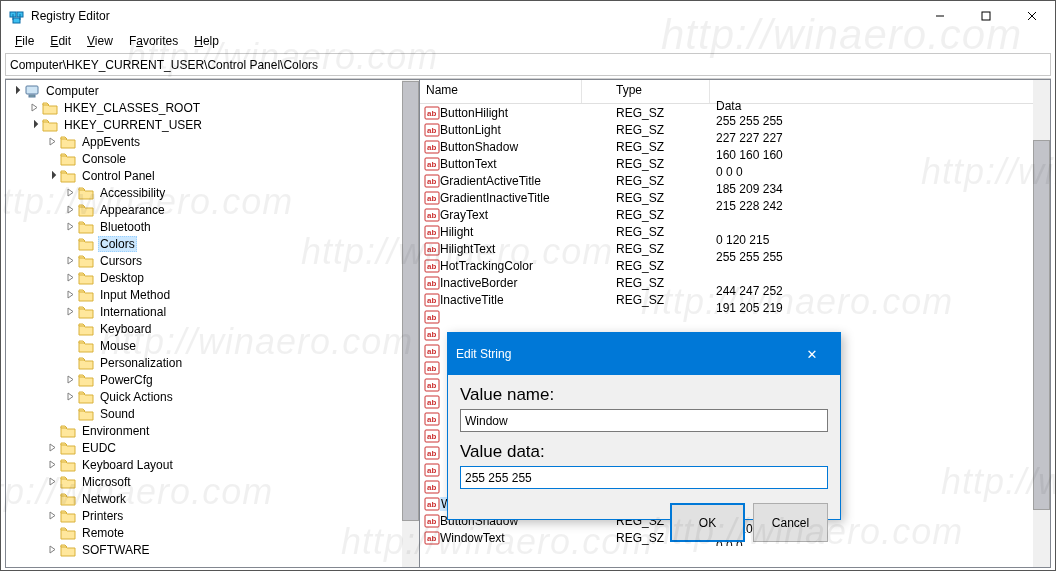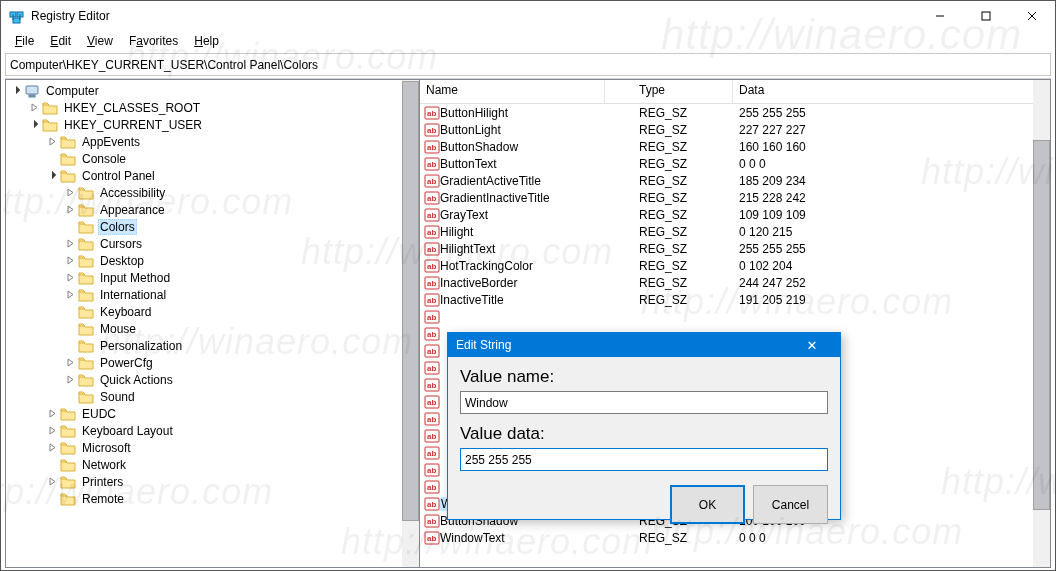--- a/index.html
+++ b/index.html
@@ -20,33 +20,33 @@
 .tree-row .exp { width: 12px; height: 12px; display: inline-flex; align-items: center; justify-content:center; color:#666; font-size:10px; margin-right: 2px;}
 .tree-row .spacer { display:inline-block; }
 .folder-icon { width:16px; height:14px; margin-right: 4px; display:inline-block; }
 .folder-icon svg { display:block; }
 .computer-icon { width:16px; height:14px; margin-right:4px; display:inline-flex; align-items:center; justify-content:center;}
 .tree-row .label { font-size:12px; padding: 0 2px; }
 .tree-row.selected .label { background:#cce8ff; border: 1px dotted #99d1ff; padding: 0 1px; }
 .list-pane { flex:1; border:1px solid #828790; border-left:none; position:relative; background:#fff; overflow:hidden;}
 .list-header { display:flex; height: 24px; border-bottom: 1px solid #e0e0e0; }
 .list-header div { padding: 3px 6px; font-size:12px; border-right: 1px solid #e5e5e5; }
-.col-name { width: 185px; }
+.col-name { width: 162px; }
 .col-type { width: 100px; margin-left: 28px; }
-.col-data { flex:1; }
+.col-data { flex:1;margin-top:16px; }
 .list-body { overflow:hidden; }
 .list-row { display:flex; height: 17px; align-items:center; }
 .list-row .col-name { display:flex; align-items:center; padding-left:4px; }
 .list-row .col-type, .list-row .col-data { padding: 0 6px; }
 .str-icon { width:16px; height:14px; display:inline-block; }
 .list-row.selected .nm { background:#cce8ff; padding: 0 1px; }
 .scrollbar { position:absolute; right:0; top:0; bottom:0; width:17px; background:#f0f0f0; }
 .scrollbar .thumb { position:absolute; left:0; right:0; background:#c2c3c9; border:1px solid #a0a0a0;}
 .dialog { position:absolute; left:446px; top:331px; width:394px; height:188px; background:#f0f0f0; box-shadow: 3px 3px 10px rgba(0,0,0,0.25); border:1px solid #0078d7; z-index:100;}
-.dialog-title { height:24px; background:#0078d7; color:#fff; display:flex; align-items:center; padding: 0 8px; font-size:12px; }
+.dialog-title { height:42px; background:#0078d7; color:#fff; display:flex; align-items:center; padding: 0 8px; font-size:12px; }
 .dialog-title .close { margin-left:auto; width:40px; text-align:center; font-size:13px; font-family: Arial; }
 .dialog-body { padding: 10px 12px 8px 12px; }
 .dlg-label { font-size:17px; margin-bottom:4px; }
 .dlg-input { width:100%; height:23px; border:1px solid #7a7a7a; background:#fff; padding: 2px 4px; font-size:12px; margin-bottom:10px; }
 .dlg-input.focus { border:1px solid #0078d7; }
 .dlg-buttons { display:flex; justify-content:flex-end; gap:8px; margin-top:4px;}
 .dlg-buttons button { width:75px; height:39px; font-size:12px; background:#e1e1e1; border:1px solid #adadad; }
 .dlg-buttons button.default { border:2px solid #0078d7; background:#e1e1e1; }
 .watermark { position:absolute; color: rgba(0,0,0,0.06); font-size: 36px; font-style: italic; font-weight:300; pointer-events:none; z-index:200; white-space:nowrap; letter-spacing:1px;}
 </style>
@@ -209,20 +209,35 @@
             </svg>
           </span>
           <span class="folder-icon">
             <svg width="16" height="14" viewBox="0 0 16 14">
               <path d="M1 3 L5 3 L7 5 L15 5 L15 13 L1 13 Z" fill="#ffe79c" stroke="#d9b13b"></path>
               <path d="M1 3 L1 2 L5 2 L7 4 L1 4 Z" fill="#ffe79c" stroke="#d9b13b"></path>
             </svg>
           </span>
           <span class="label">Appearance</span>
         </div>
+        <div class="tree-row">
+          <span class="spacer" style="width: 54px;"></span>
+          <span class="exp">
+            <svg width="9" height="9">
+              <path d="M2 1 L7 4.5 L2 8 Z" fill="none" stroke="#808080"></path>
+            </svg>
+          </span>
+          <span class="folder-icon">
+            <svg width="16" height="14" viewBox="0 0 16 14">
+              <path d="M1 3 L5 3 L7 5 L15 5 L15 13 L1 13 Z" fill="#ffe79c" stroke="#d9b13b"></path>
+              <path d="M1 3 L1 2 L5 2 L7 4 L1 4 Z" fill="#ffe79c" stroke="#d9b13b"></path>
+            </svg>
+          </span>
+          <span class="label">Bluetooth</span>
+        </div>
         <div class="tree-row selected">
           <span class="spacer" style="width: 54px;"></span>
           <span class="exp"></span>
           <span class="folder-icon">
             <svg width="16" height="14" viewBox="0 0 16 14">
               <path d="M1 3 L5 3 L7 5 L15 5 L15 13 L1 13 Z" fill="#ffe79c" stroke="#d9b13b"></path>
               <path d="M1 3 L1 2 L5 2 L7 4 L1 4 Z" fill="#ffe79c" stroke="#d9b13b"></path>
             </svg>
           </span>
           <span class="label">Colors</span>
@@ -356,20 +371,31 @@
           <span class="folder-icon">
             <svg width="16" height="14" viewBox="0 0 16 14">
               <path d="M1 3 L5 3 L7 5 L15 5 L15 13 L1 13 Z" fill="#ffe79c" stroke="#d9b13b"></path>
               <path d="M1 3 L1 2 L5 2 L7 4 L1 4 Z" fill="#ffe79c" stroke="#d9b13b"></path>
             </svg>
           </span>
           <span class="label">Sound</span>
         </div>
         <div class="tree-row">
           <span class="spacer" style="width: 36px;"></span>
+          <span class="exp"></span>
+          <span class="folder-icon">
+            <svg width="16" height="14" viewBox="0 0 16 14">
+              <path d="M1 3 L5 3 L7 5 L15 5 L15 13 L1 13 Z" fill="#ffe79c" stroke="#d9b13b"></path>
+              <path d="M1 3 L1 2 L5 2 L7 4 L1 4 Z" fill="#ffe79c" stroke="#d9b13b"></path>
+            </svg>
+          </span>
+          <span class="label">Environment</span>
+        </div>
+        <div class="tree-row">
+          <span class="spacer" style="width: 36px;"></span>
           <span class="exp">
             <svg width="9" height="9">
               <path d="M2 1 L7 4.5 L2 8 Z" fill="none" stroke="#808080"></path>
             </svg>
           </span>
           <span class="folder-icon">
             <svg width="16" height="14" viewBox="0 0 16 14">
               <path d="M1 3 L5 3 L7 5 L15 5 L15 13 L1 13 Z" fill="#ffe79c" stroke="#d9b13b"></path>
               <path d="M1 3 L1 2 L5 2 L7 4 L1 4 Z" fill="#ffe79c" stroke="#d9b13b"></path>
             </svg>
@@ -435,20 +461,35 @@
         <div class="tree-row">
           <span class="spacer" style="width: 36px;"></span>
           <span class="exp"></span>
           <span class="folder-icon">
             <svg width="16" height="14" viewBox="0 0 16 14">
               <path d="M1 3 L5 3 L7 5 L15 5 L15 13 L1 13 Z" fill="#ffe79c" stroke="#d9b13b"></path>
               <path d="M1 3 L1 2 L5 2 L7 4 L1 4 Z" fill="#ffe79c" stroke="#d9b13b"></path>
             </svg>
           </span>
           <span class="label">Remote</span>
+        </div>
+        <div class="tree-row">
+          <span class="spacer" style="width: 36px;"></span>
+          <span class="exp">
+            <svg width="9" height="9">
+              <path d="M2 1 L7 4.5 L2 8 Z" fill="none" stroke="#808080"></path>
+            </svg>
+          </span>
+          <span class="folder-icon">
+            <svg width="16" height="14" viewBox="0 0 16 14">
+              <path d="M1 3 L5 3 L7 5 L15 5 L15 13 L1 13 Z" fill="#ffe79c" stroke="#d9b13b"></path>
+              <path d="M1 3 L1 2 L5 2 L7 4 L1 4 Z" fill="#ffe79c" stroke="#d9b13b"></path>
+            </svg>
+          </span>
+          <span class="label">SOFTWARE</span>
         </div>
       </div>
     <div class="scrollbar">
         <div class="thumb" style="top:1px;height:440px;"></div>
       </div>
   </div>
 
   <div class="list-pane">
     <div class="list-header">
       <div class="col-name">Name</div>
@@ -524,21 +565,20 @@
         </div>
         <div class="list-row">
           <div class="col-name">
             <span class="str-icon"><svg width="16" height="14" viewBox="0 0 16 14">
                 <rect x="1" y="1" width="14" height="12" rx="1" fill="#fff" stroke="#c33"></rect>
                 <text x="3" y="10" font-size="8" fill="#c33" font-weight="bold">ab</text>
               </svg></span>
             <span class="nm">GrayText</span>
           </div>
           <div class="col-type">REG_SZ</div>
-          <div class="col-data">109 109 109</div>
         </div>
         <div class="list-row">
           <div class="col-name">
             <span class="str-icon"><svg width="16" height="14" viewBox="0 0 16 14">
                 <rect x="1" y="1" width="14" height="12" rx="1" fill="#fff" stroke="#c33"></rect>
                 <text x="3" y="10" font-size="8" fill="#c33" font-weight="bold">ab</text>
               </svg></span>
             <span class="nm">Hilight</span>
           </div>
           <div class="col-type">REG_SZ</div>
@@ -557,21 +597,20 @@
         </div>
         <div class="list-row">
           <div class="col-name">
             <span class="str-icon"><svg width="16" height="14" viewBox="0 0 16 14">
                 <rect x="1" y="1" width="14" height="12" rx="1" fill="#fff" stroke="#c33"></rect>
                 <text x="3" y="10" font-size="8" fill="#c33" font-weight="bold">ab</text>
               </svg></span>
             <span class="nm">HotTrackingColor</span>
           </div>
           <div class="col-type">REG_SZ</div>
-          <div class="col-data">0 102 204</div>
         </div>
         <div class="list-row">
           <div class="col-name">
             <span class="str-icon"><svg width="16" height="14" viewBox="0 0 16 14">
                 <rect x="1" y="1" width="14" height="12" rx="1" fill="#fff" stroke="#c33"></rect>
                 <text x="3" y="10" font-size="8" fill="#c33" font-weight="bold">ab</text>
               </svg></span>
             <span class="nm">InactiveBorder</span>
           </div>
           <div class="col-type">REG_SZ</div>

